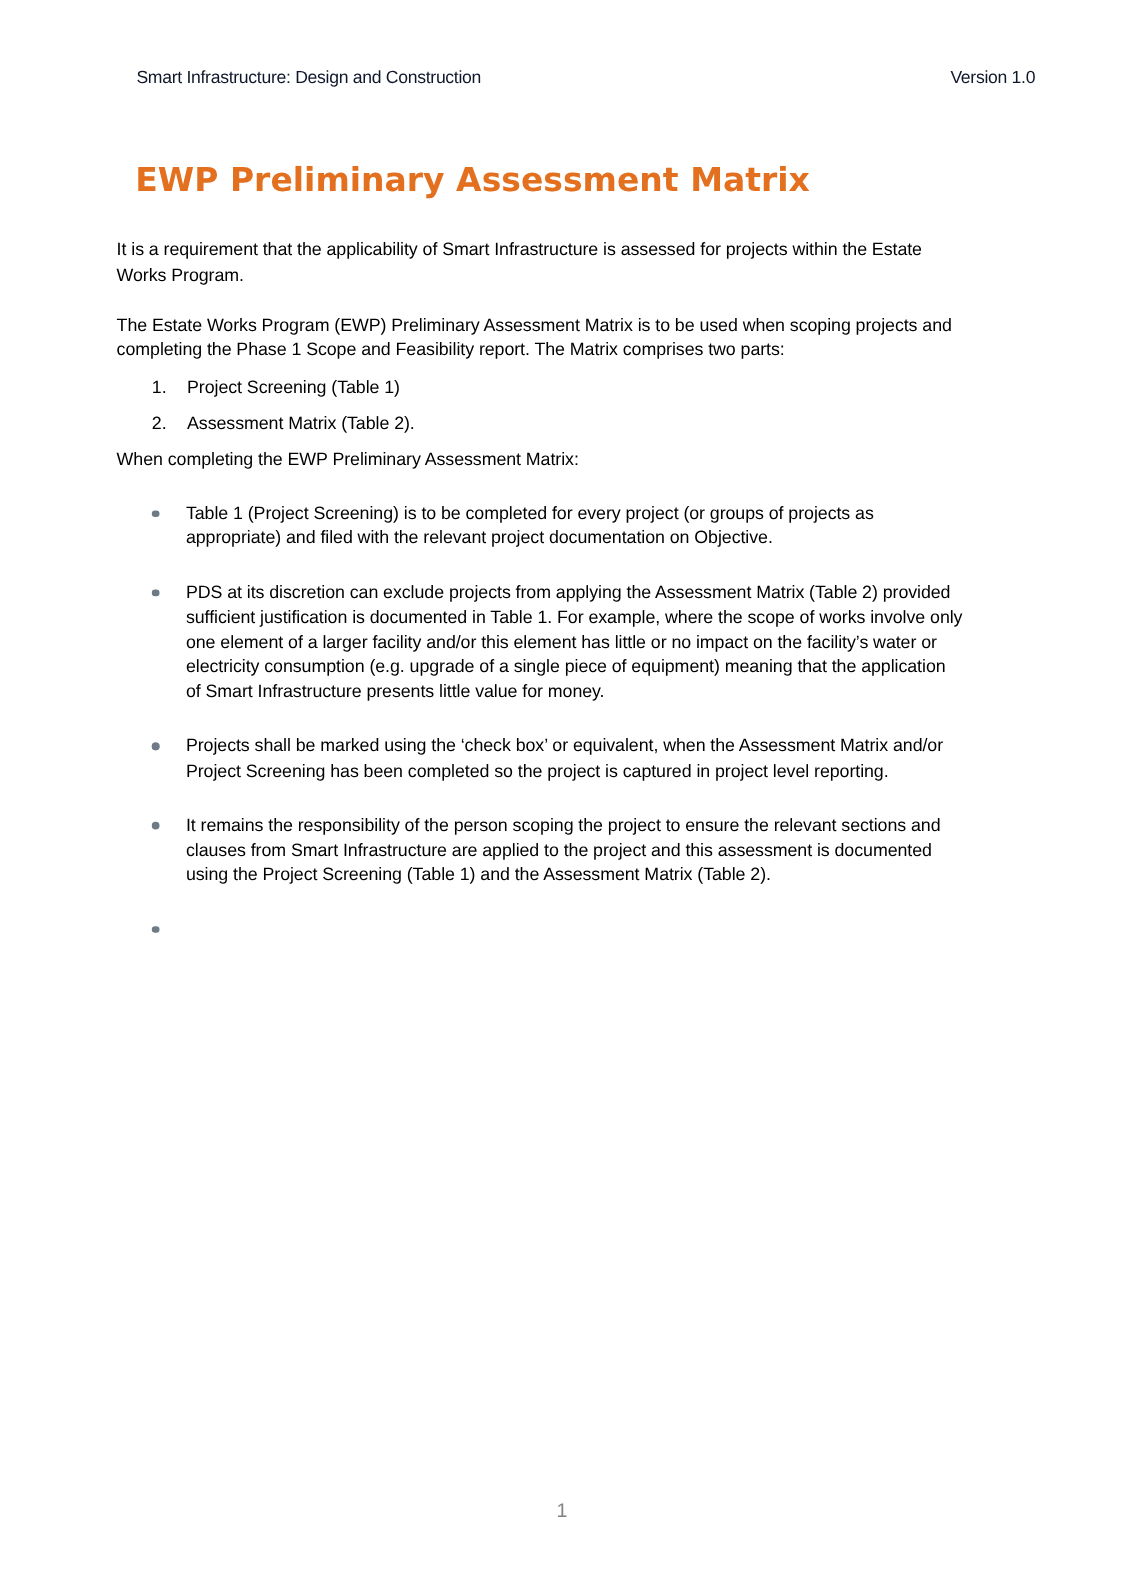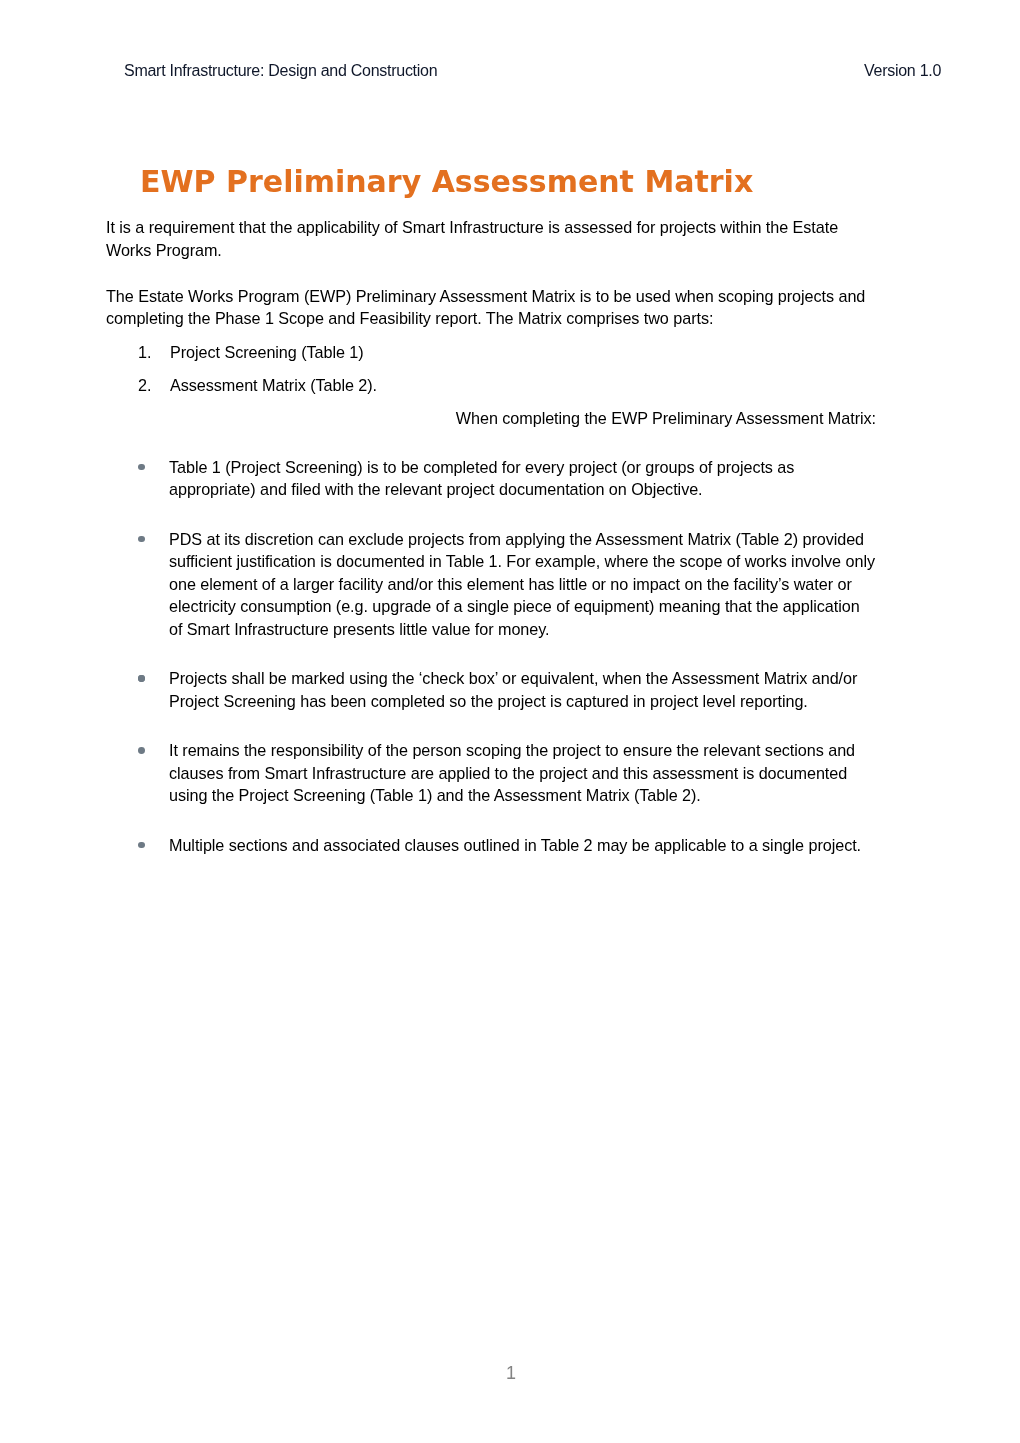--- a/index.html
+++ b/index.html
@@ -11,30 +11,30 @@
   }
   .page { position:absolute; left:0; top:0; width:1020px; height:1443px; background:#ffffff; }
 
   
   .running-header { position:absolute; top:62px; height:18px; line-height:18px;
                     font-size:16px; letter-spacing:-0.27px; color:#0f172a; white-space:nowrap; }
   .running-header.left  { left:124px; }
   .running-header.right { left:820px;margin-left:44px; }
 
   
-  .doc-title { position:absolute; left:123px; top:147.9px; margin:17px;
+  .doc-title { position:absolute; left:123px; top:147.9px; margin:0;
                font-family:"DejaVu Sans", sans-serif; font-weight:bold;
                font-size:30px; line-height:34px; color:#e3701f; white-space:nowrap; }
 
   
   .content { position:absolute; left:106px; top:216px; width:774px;
              font-size:16.2px; letter-spacing:-0.06px; line-height:22.5px; color:#000000; }
   .para { margin:0; width:770px; }
   .para.gap-lg { margin-top:23.9px; }
-  .para.gap-sm { margin-top:10.6px;text-align:right; }
+  .para.gap-sm { margin-top:10.6px; }
 
   .numlist { margin:0; padding:0; list-style:none; }
   .numlist .num-item { position:relative; padding-left:64px; width:641px; margin-top:10.8px; }
   .numlist .num-marker { position:absolute; left:32px; top:0; }
 
   .bullist { margin:-1px 0 0 0; padding:0; list-style:none; }
   .bullist .bul-item { position:relative; padding-left:63px; width:707px; margin-top:27px; }
   .bullist .bul-marker { position:absolute; left:31.8px; top:8.1px;
                          width:6.8px; height:6.8px; border-radius:50%;
                          background:#6e7a85; font-size:0; line-height:0;
@@ -87,21 +87,20 @@
       <li class="bul-item">
         <span class="bul-marker">•</span>
         <span>Projects shall be marked using the ‘check box’ or equivalent, when the Assessment Matrix and/or Project Screening has been completed so the project is captured in project level reporting.</span>
       </li>
       <li class="bul-item">
         <span class="bul-marker">•</span>
         <span>It remains the responsibility of the person scoping the project to ensure the relevant sections and clauses from Smart Infrastructure are applied to the project and this assessment is documented using the Project Screening (Table 1) and the Assessment Matrix (Table 2).</span>
       </li>
       <li class="bul-item">
         <span class="bul-marker">•</span>
-        <span>Multiple sections and associated clauses outlined in Table 2 may be applicable to a single project.</span>
       </li>
     </ul>
 
   </div>
 
   <div class="page-number">1</div>
 
 </div>
 
 </body></html>

